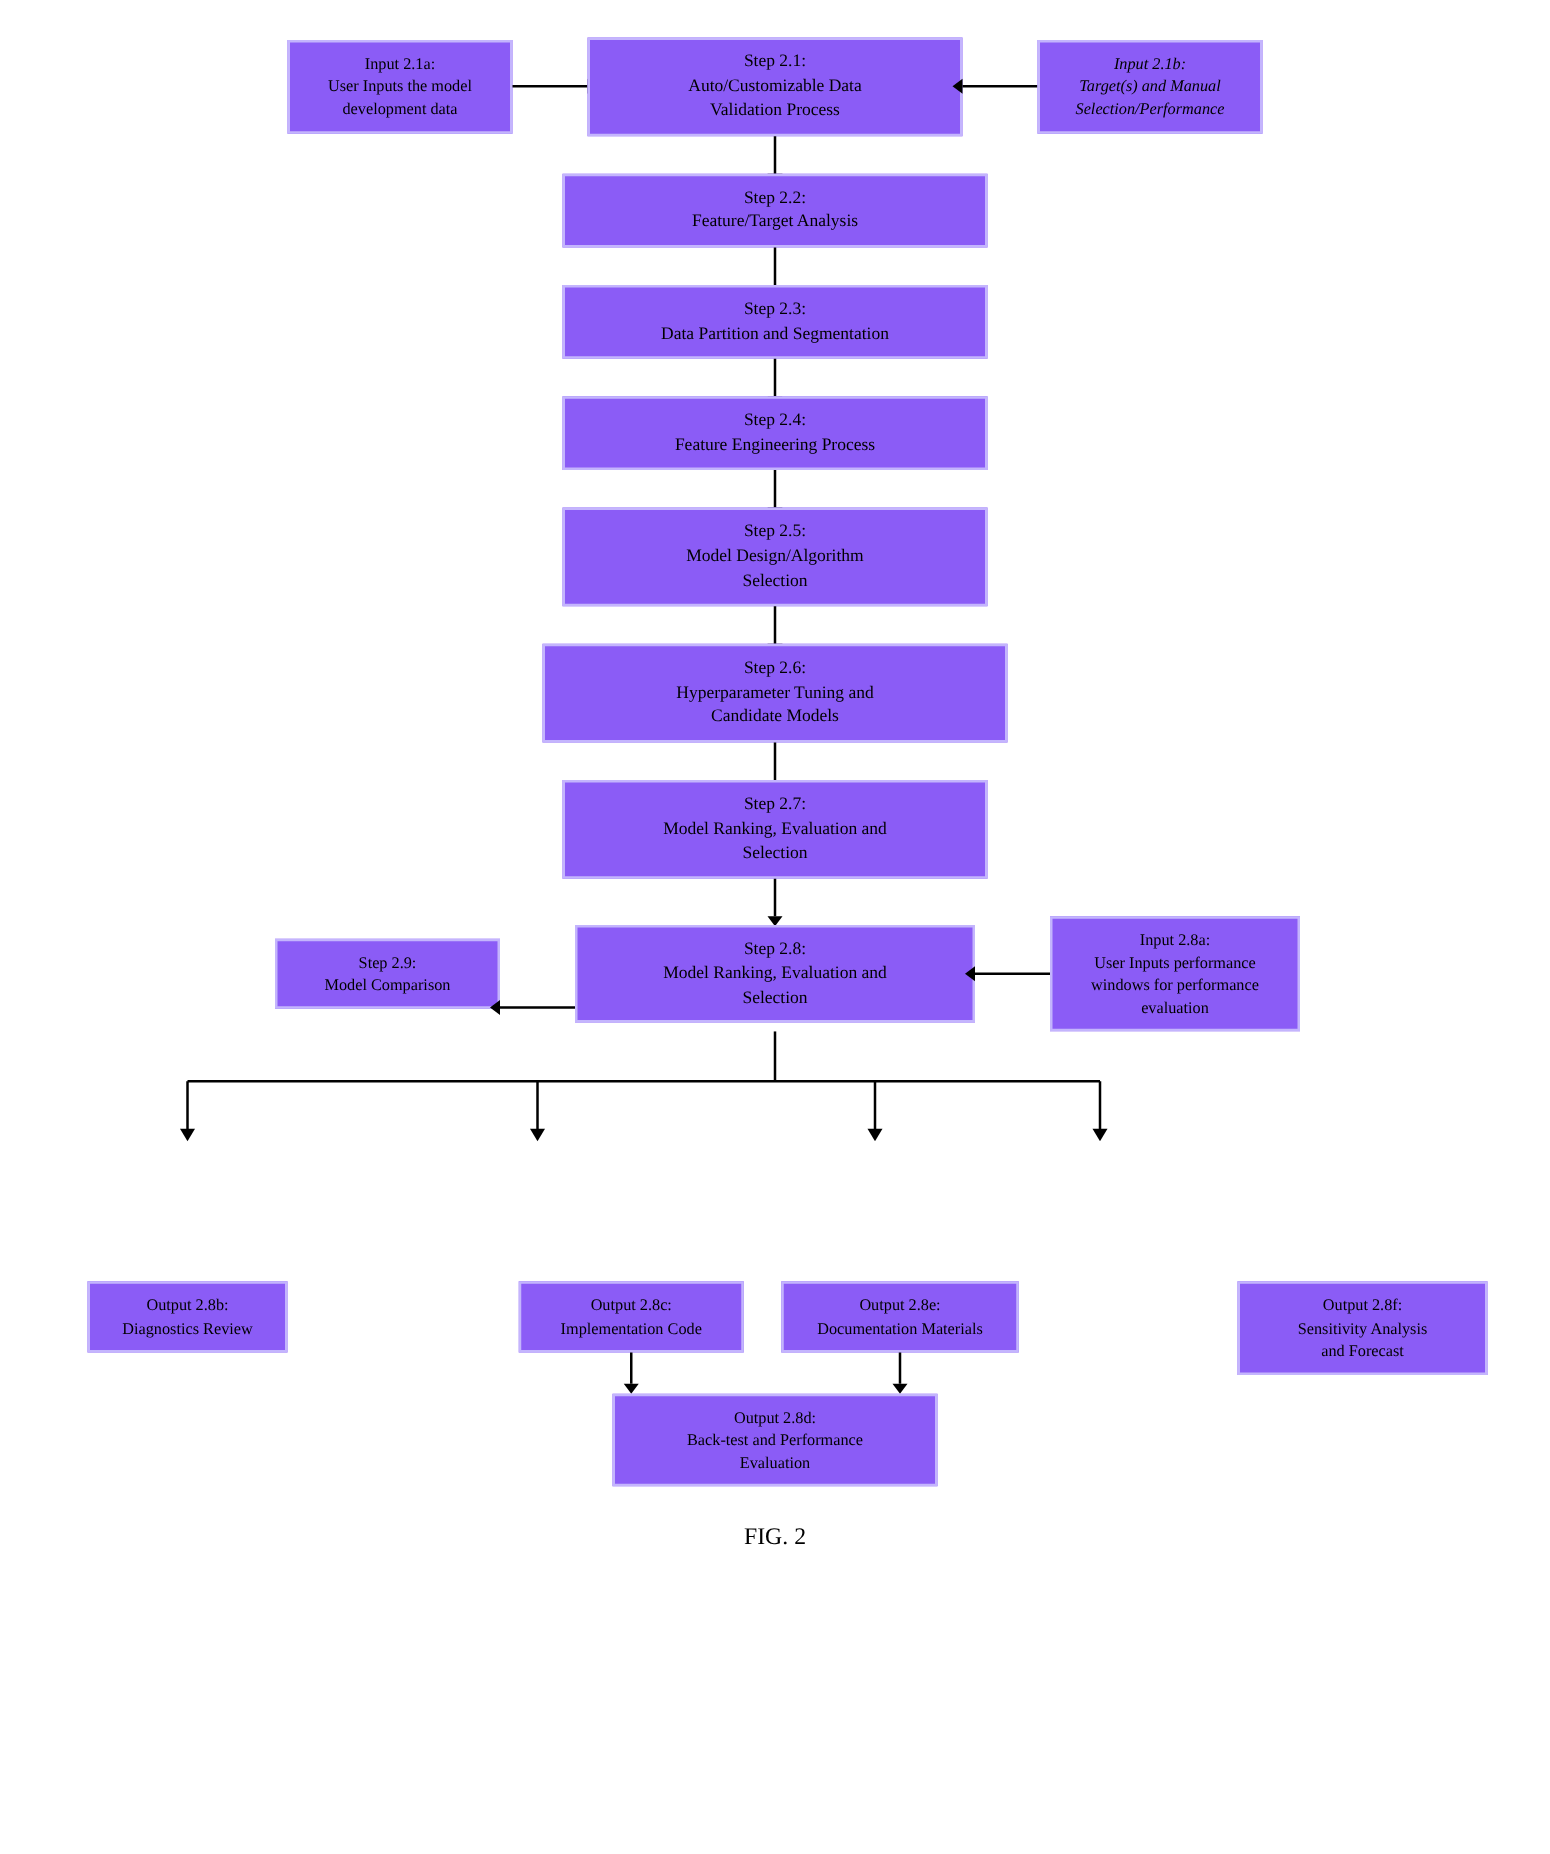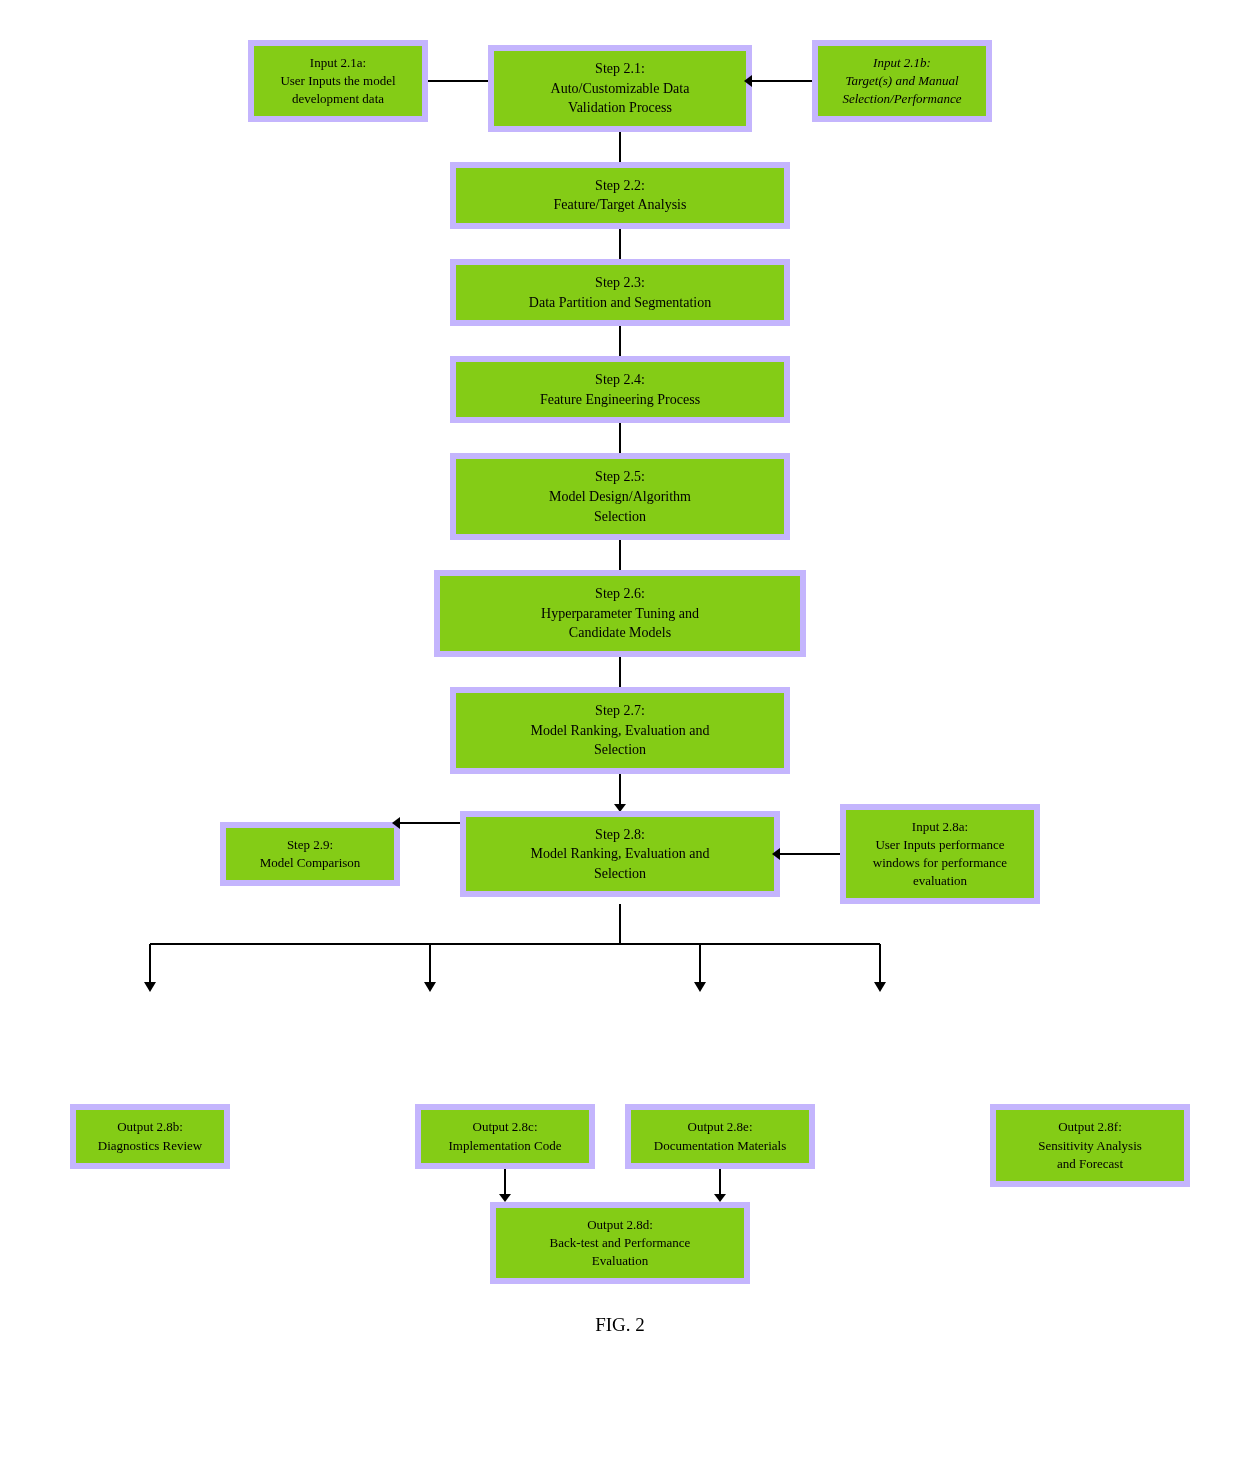--- a/index.html
+++ b/index.html
@@ -21,24 +21,24 @@
     }
     .flow-wrapper {
       display: flex;
       flex-direction: column;
       align-items: center;
       position: relative;
     }
 
     
     .box {
-      border: 6px solid #c4b5fd;
+      border: 2px solid #c4b5fd;
       text-align: center;
       padding: 8px 12px;
-      background: #84cc16;
+      background: #8b5cf6;
       position: relative;
       line-height: 1.4;
     }
     .main-box {
       width: 340px;
     }
     .input-box {
       width: 180px;
       font-size: 13px;
     }
@@ -96,21 +96,21 @@
           <div style="font-weight:normal;">Input 2.1a:</div>
           <div>User Inputs the model</div>
           <div>development data</div>
         </div>
 
         <div style="width:60px; height:2px; background:#000; position:relative; margin:0;">
           <div style="position:absolute; right:-8px; top:50%; transform:translateY(-50%); border-top:6px solid transparent; border-bottom:6px solid transparent; border-left:8px solid #000;"></div>
         </div>
       </div>
 
-      <div class="box main-box" style="width:264px; flex-shrink:0;margin-top:15px;">
+      <div class="box main-box" style="width:300px; flex-shrink:0;">
         <div>Step 2.1:</div>
         <div>Auto/Customizable Data</div>
         <div>Validation Process</div>
       </div>
 
       <div style="display:flex; align-items:center; flex:1; justify-content:flex-start; padding-left:0;font-style:italic;">
         <div style="width:60px; height:2px; background:#000; position:relative; margin:0;">
           <div style="position:absolute; left:-8px; top:50%; transform:translateY(-50%); border-top:6px solid transparent; border-bottom:6px solid transparent; border-right:8px solid #000;"></div>
         </div>
         <div class="box input-box" style="width:180px;">
@@ -163,21 +163,21 @@
     <div class="box main-box" style="width:340px;">
       <div>Step 2.7:</div>
       <div>Model Ranking, Evaluation and</div>
       <div>Selection</div>
     </div>
 
     <div class="connector-v-arrow" style="height:30px;"></div>
 
     <div class="step-row" style="align-items:center; justify-content:center; gap:0; width:100%;">
 
-      <div style="display:flex; align-items:flex-start; flex:1; justify-content:flex-end; padding-right:0;">
+      <div style="display:flex; align-items:flex-end; flex:1; justify-content:flex-end; padding-right:0;">
 
         <div class="box side-box" style="width:180px;">
           <div>Step 2.9:</div>
           <div>Model Comparison</div>
         </div>
         <div style="width:60px; height:2px; background:#000; position:relative; margin:0;">
           <div style="position:absolute; left:-8px; top:50%; transform:translateY(-50%); border-top:6px solid transparent; border-bottom:6px solid transparent; border-right:8px solid #000;"></div>
         </div>
       </div>
 

